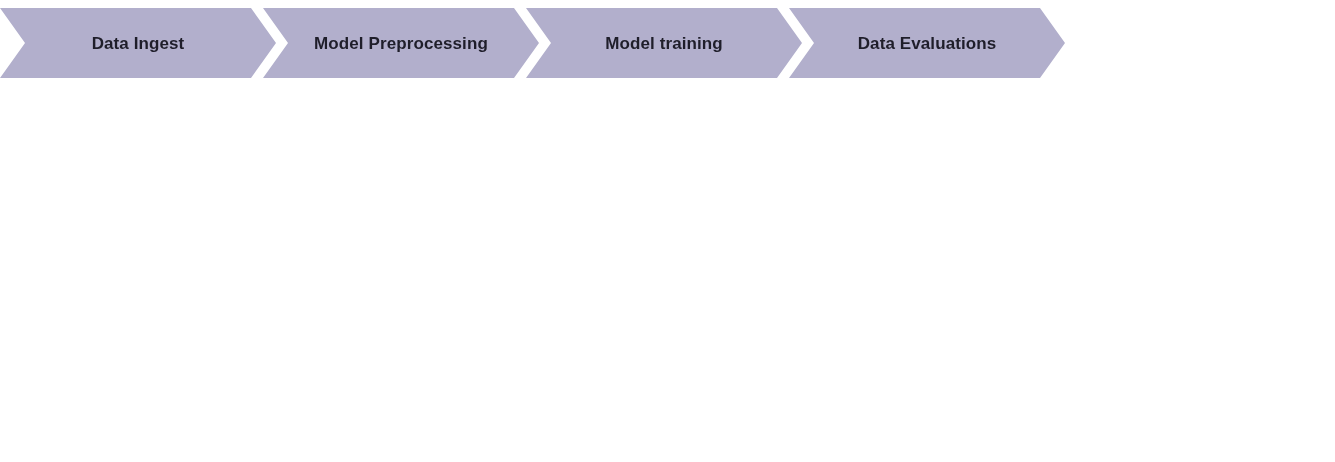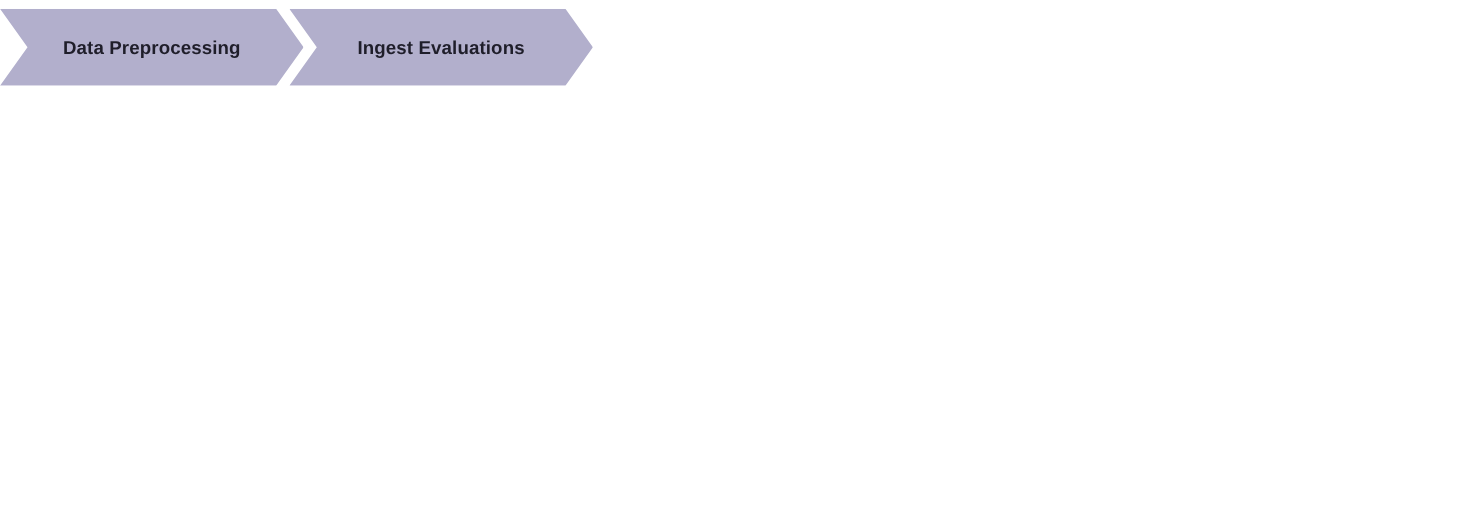--- a/index.html
+++ b/index.html
@@ -51,25 +51,31 @@
     padding: 0 38px;
     letter-spacing: 0.1px;
   }
 </style>
 </head>
 <body>
 
 <div class="canvas">
   <div class="chevron-row">
 
+    <div class="chevron">
+      <span class="chevron-label">Data Ingest</span>
+    </div>
 
     <div class="chevron">
-      <span class="chevron-label">Data Preprocessing</span>
+      <span class="chevron-label">Model Preprocessing</span>
     </div>
 
+    <div class="chevron">
+      <span class="chevron-label">Model training</span>
+    </div>
 
     <div class="chevron">
-      <span class="chevron-label">Ingest Evaluations</span>
+      <span class="chevron-label">Data Evaluations</span>
     </div>
 
 
   </div>
 </div>
 
 </body></html>

